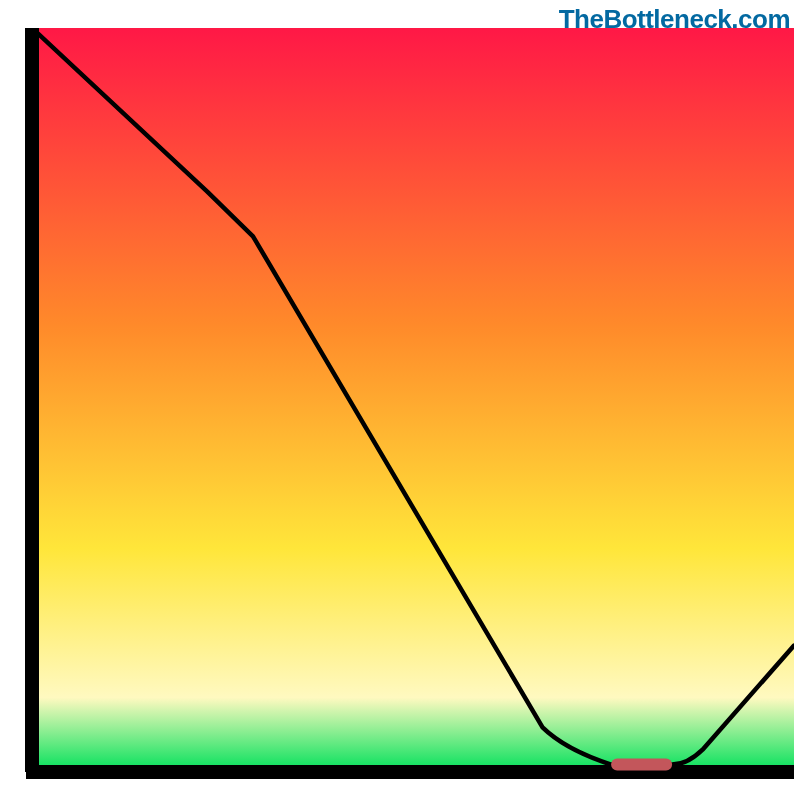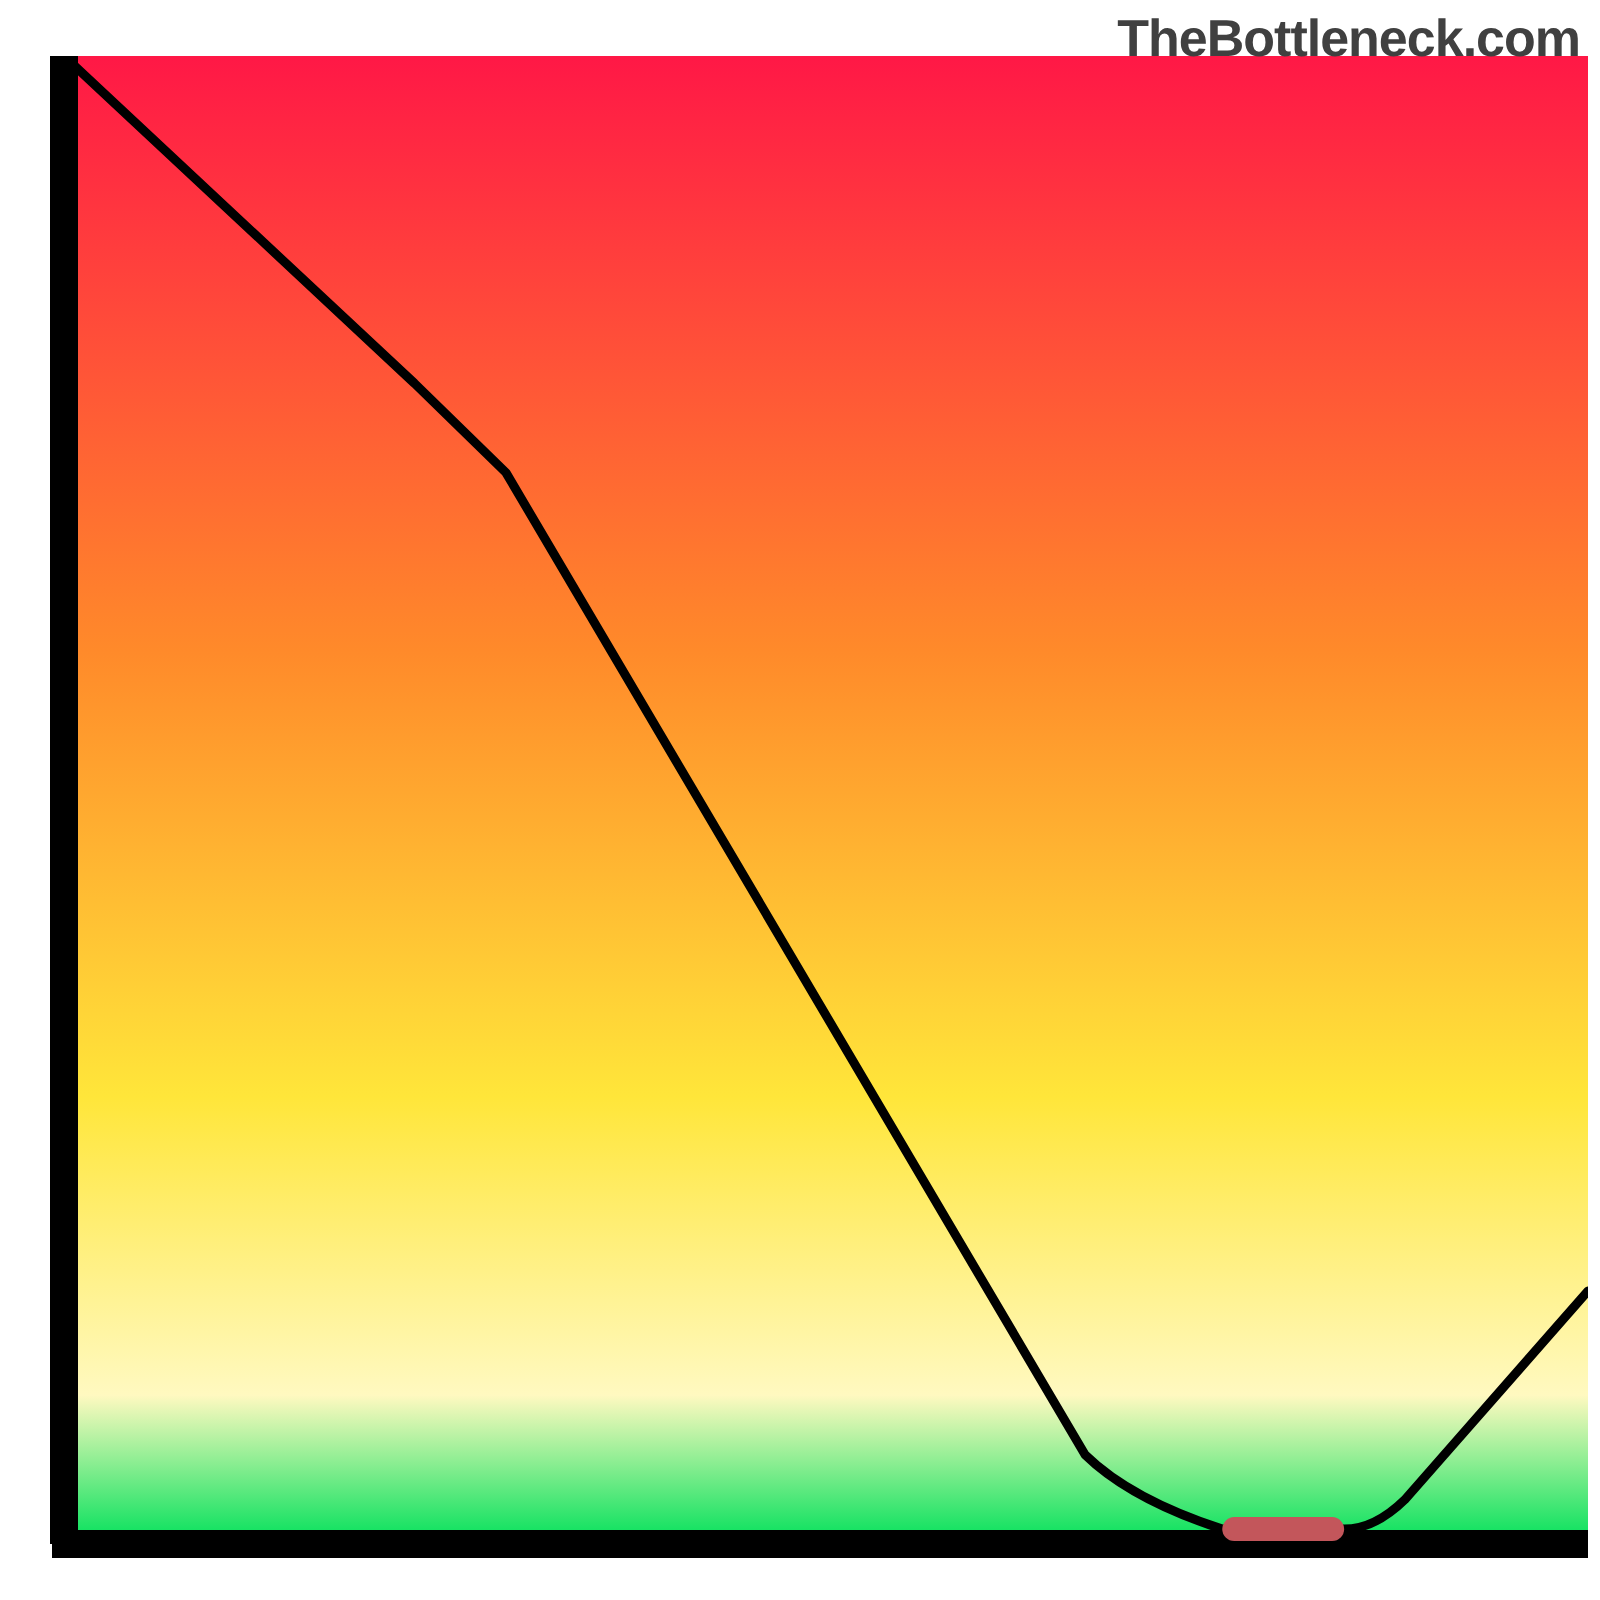--- a/index.html
+++ b/index.html
@@ -14,21 +14,21 @@
     position: relative;
     width: 800px;
     height: 800px;
   }
   .watermark {
     position: absolute;
     top: 4px;
     right: 10px;
     font-size: 26px;
     font-weight: 600;
-    color: #404040;
+    color: #0369a1;
     letter-spacing: -0.5px;
     z-index: 3;
   }
   svg {
     display: block;
   }
 </style>
 </head>
 <body>
 

